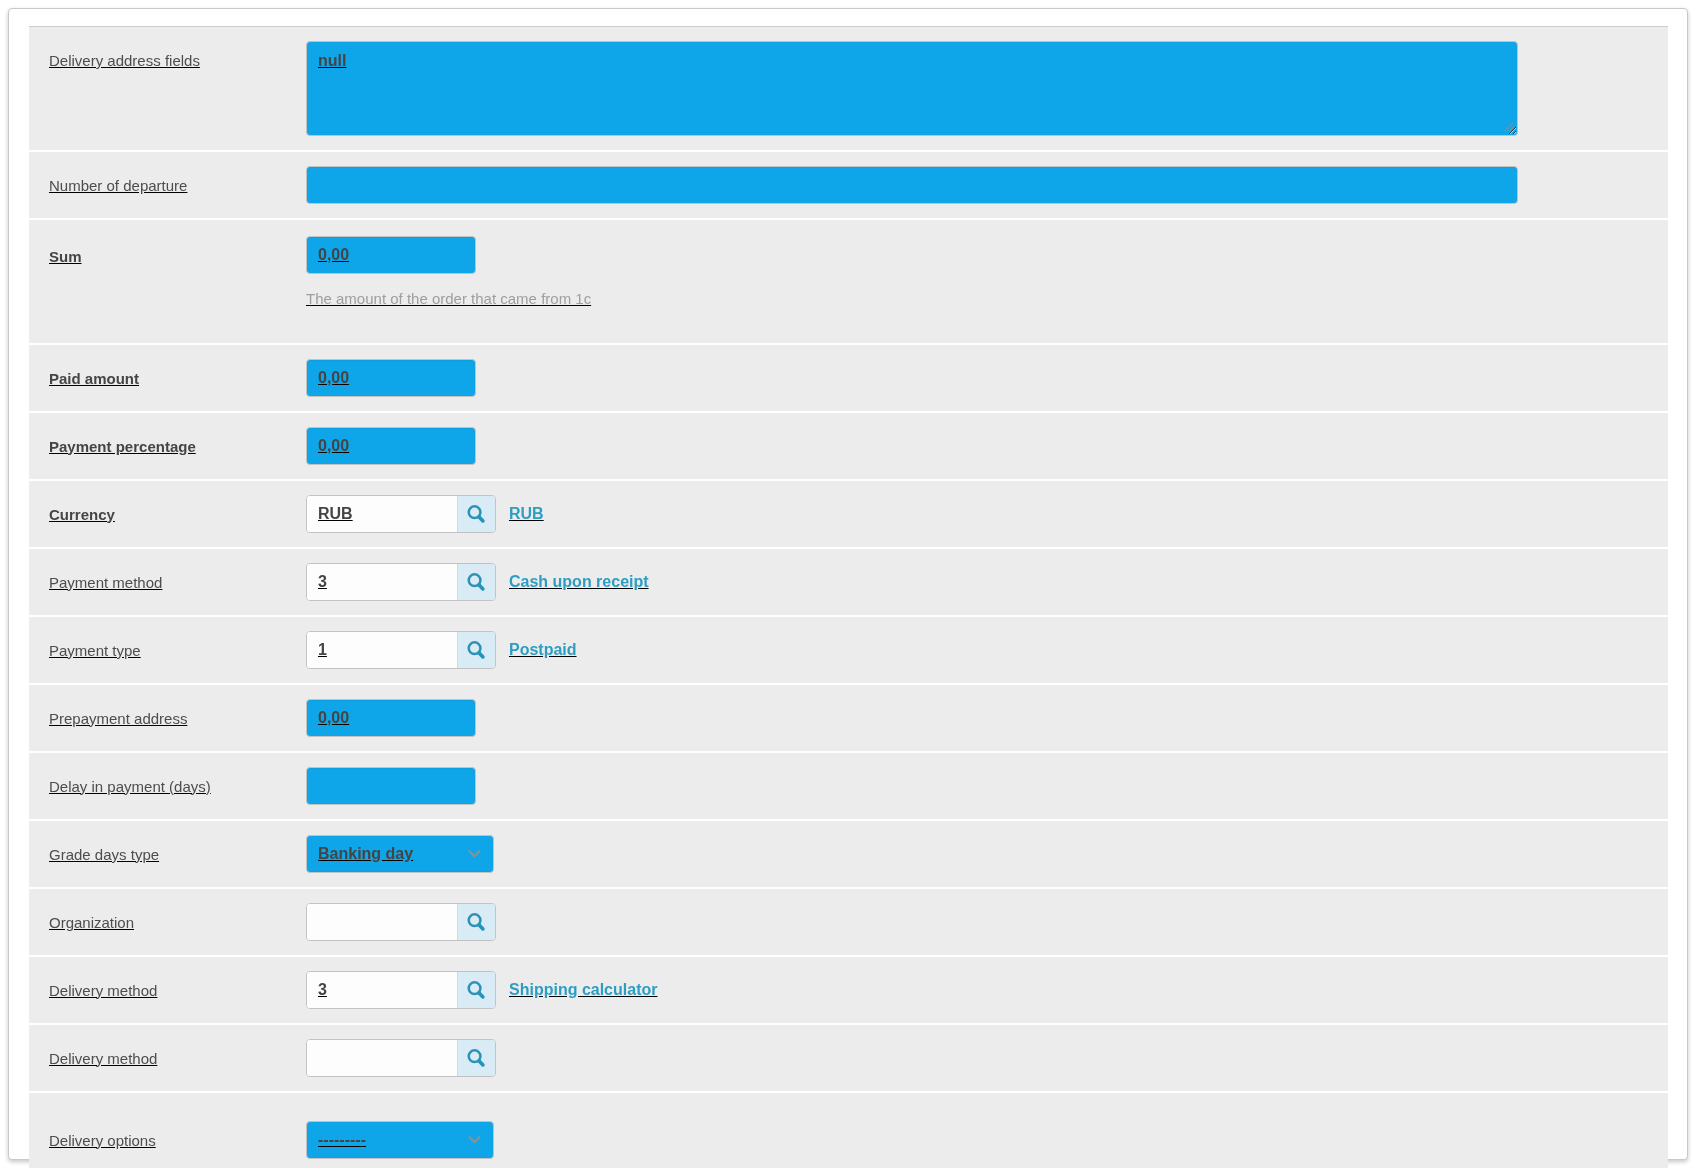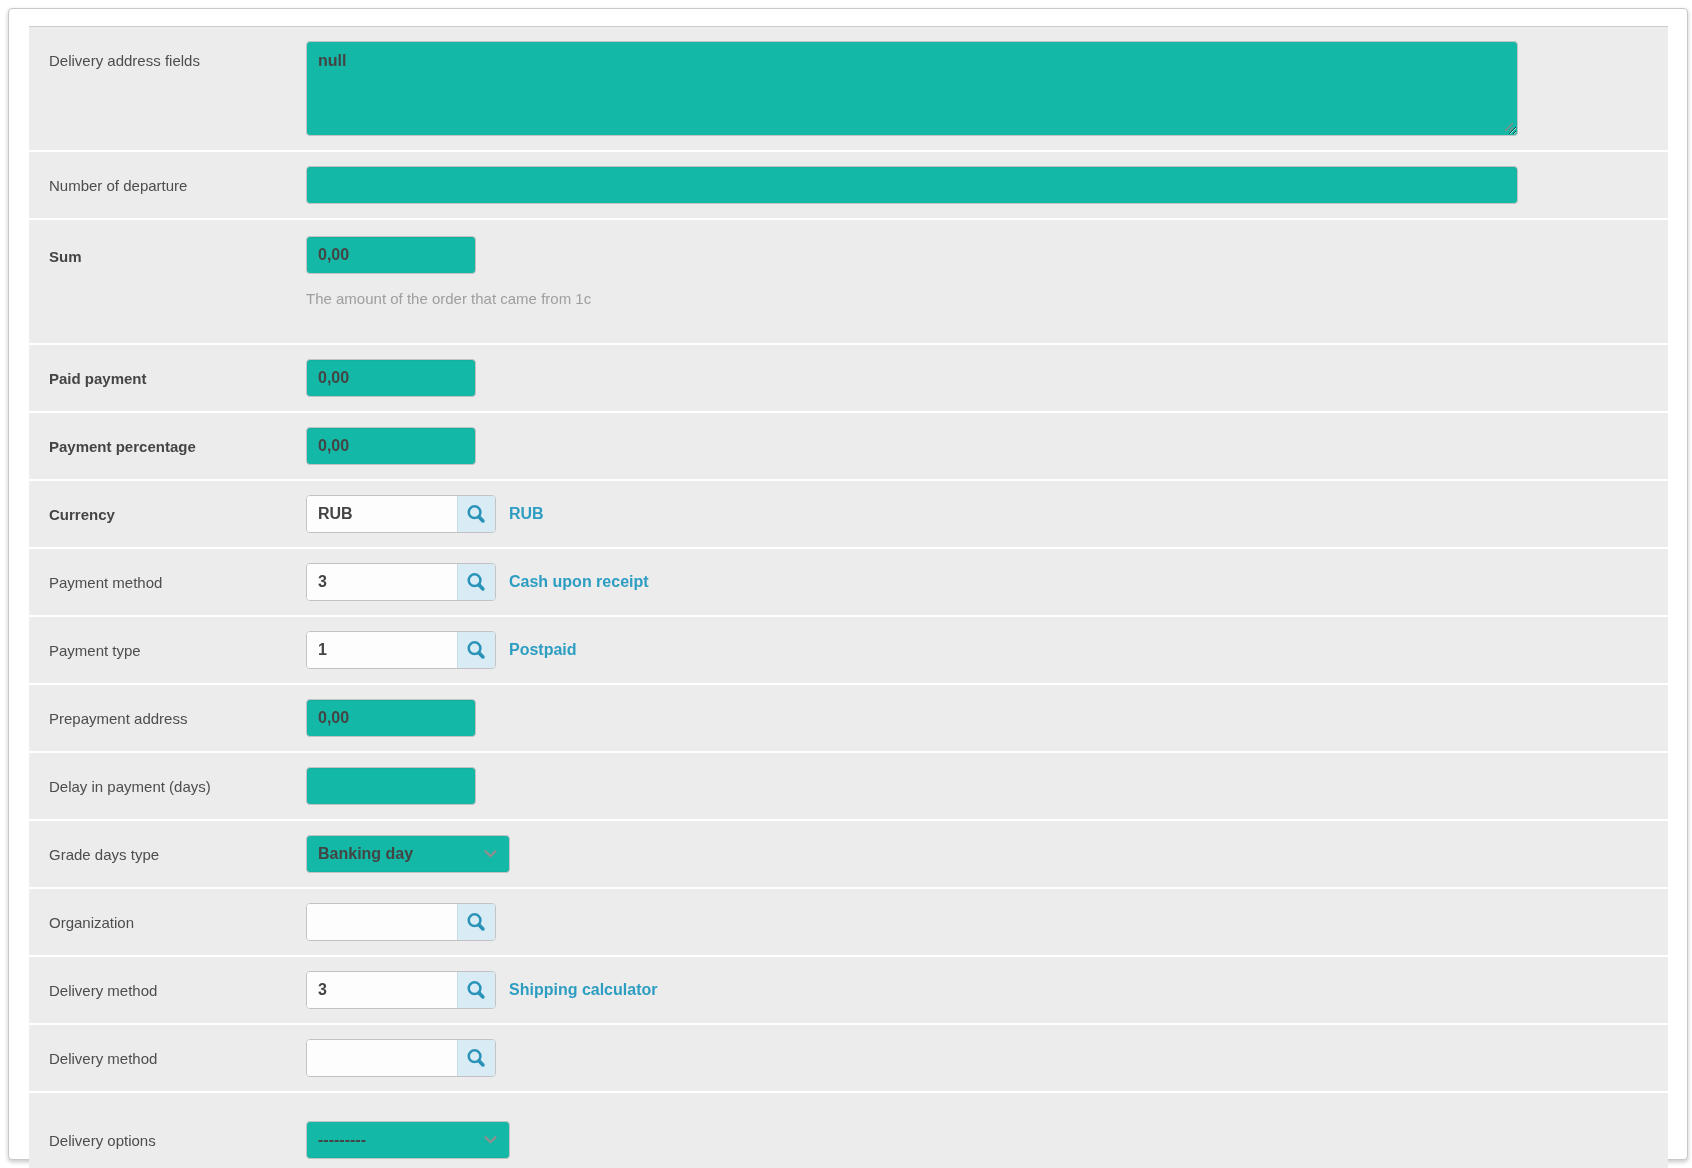--- a/index.html
+++ b/index.html
@@ -20,39 +20,40 @@
     padding:17px 20px 0 20px;
   }
   .form { width:1639px; border-top:1px solid #cccccc; }
   .row {
     display:flex;
     align-items:center;
     background:#ececec;
     margin-bottom:2px;
     padding:14px 20px;
     min-height:66px;
+    text-decoration:underline;
   }
   .row--top { align-items:flex-start; }
   .row--help { align-items:flex-start; padding-top:16px; padding-bottom:36px; }
   .row--last { padding-top:28px; padding-bottom:16px; }
   .lbl {
     flex:0 0 257px; width:257px;
     font-size:15px; color:#4d4d4d;
     line-height:19px;
   }
   .row--top .lbl { padding-top:10px; }
   .row--help .lbl { padding-top:11px; }
   .lbl--bold { font-weight:bold; color:#454545; }
   .ctrl { display:flex; align-items:center; }
   .ctrl-col { display:flex; flex-direction:column; align-items:flex-start; }
 
   .input, .ta, .lookup, .select {
     border:1px solid #c3c3c3;
     border-radius:4px;
-    background:#14b8a6;
+    background:#0ea5e9;
     font-family:"Liberation Sans","DejaVu Sans",sans-serif;
     font-size:16px; font-weight:bold; color:#444444;
   }
   .input {
     height:38px; padding:0 11px;
     box-shadow:inset 0 1px 2px rgba(0,0,0,0.05);
   }
   .input--narrow { width:170px; }
   .input--wide { width:1212px; }
 
@@ -83,21 +84,21 @@
     background:#d9ecf5;
     display:flex; align-items:center; justify-content:center;
     cursor:pointer; padding:0;
   }
   .link {
     margin-left:13px;
     font-size:16px; font-weight:bold;
     color:#2d9dc2; text-decoration:none;
   }
   .select {
-    width:204px; height:38px;
+    width:188px; height:38px;
     display:inline-flex; align-items:center; justify-content:space-between;
     padding:0 12px 0 11px;
     cursor:pointer;
     box-shadow:inset 0 -1px 1px rgba(0,0,0,0.03);
   }
   .help {
     margin-top:16px;
     font-size:15px; color:#9e9e9e; font-weight:normal;
   }
 </style>
@@ -124,21 +125,21 @@
         </div>
       </div>
       <div class="row row--help">
         <label class="lbl lbl--bold">Sum</label>
         <div class="ctrl ctrl-col">
           <input type="text" class="input input--narrow" value="0,00" style="">
           <div class="help">The amount of the order that came from 1c</div>
         </div>
       </div>
       <div class="row">
-        <label class="lbl lbl--bold">Paid payment</label>
+        <label class="lbl lbl--bold">Paid amount</label>
         <div class="ctrl">
           <input type="text" class="input input--narrow" value="0,00" style="">
         </div>
       </div>
       <div class="row">
         <label class="lbl lbl--bold">Payment percentage</label>
         <div class="ctrl">
           <input type="text" class="input input--narrow" value="0,00" style="">
         </div>
       </div>

